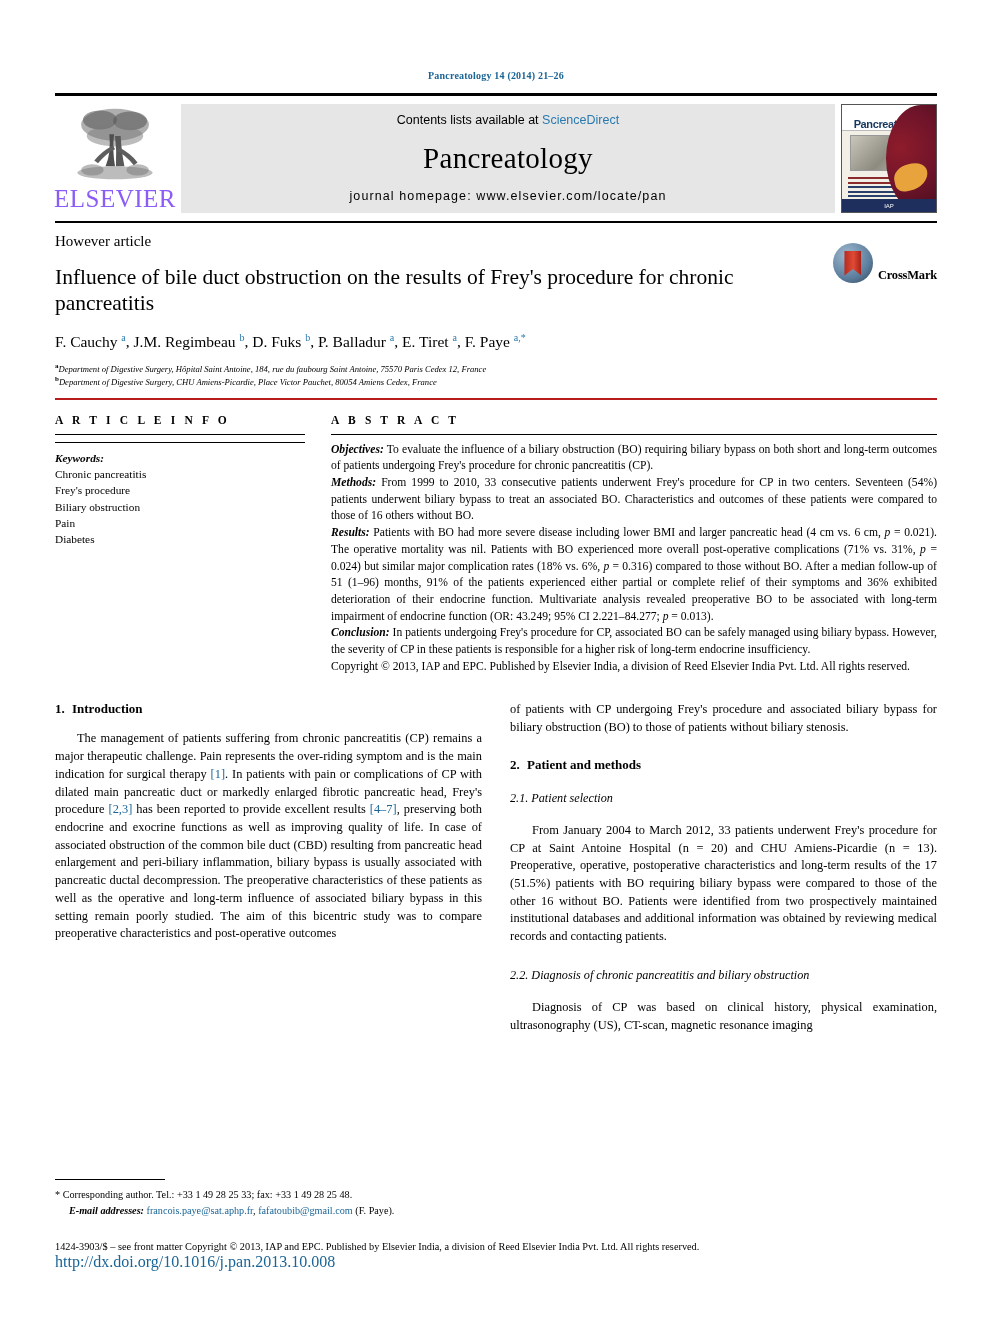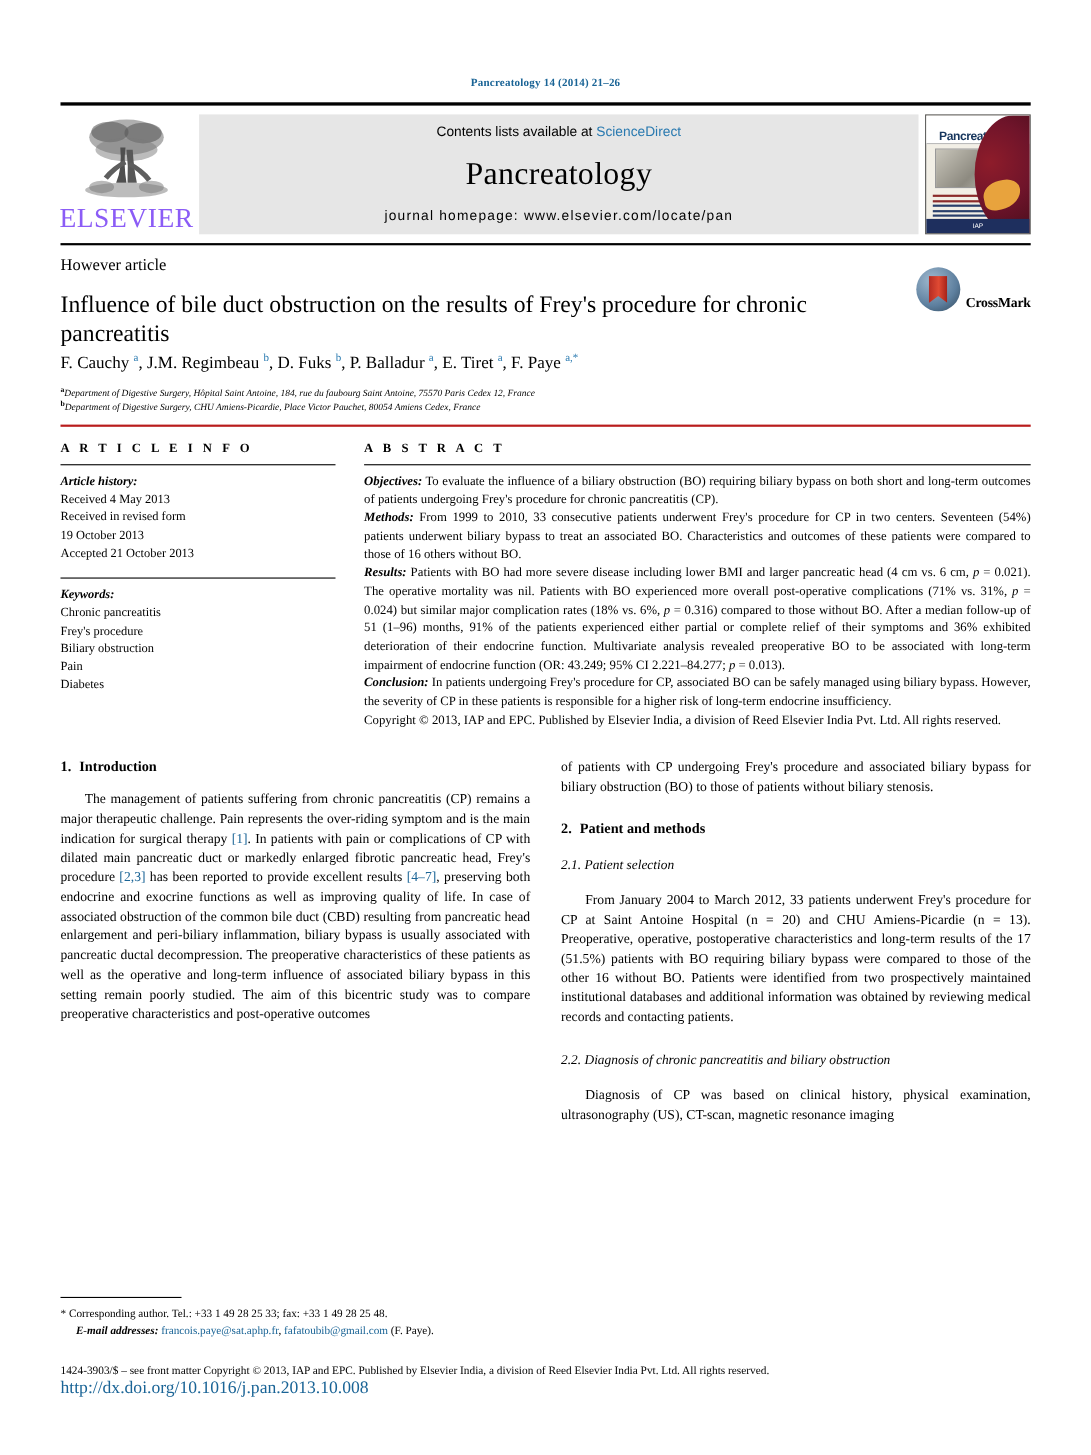--- a/index.html
+++ b/index.html
@@ -108,21 +108,21 @@
   }
 
   
   .arthead { margin-top: 8px; border-top: 2px solid #000; padding-top: 10px; position: relative;}
   .art-type { font-size: 15px; font-family:"Liberation Serif",serif; margin-bottom: 14px; }
   .art-title {
     font-size: 21.5px;
     line-height: 1.22;
     width: 775px;
     font-family:"Liberation Serif",serif;
-    margin-bottom: 4px;
+    margin-bottom: 16px;
   }
   .authors { font-size: 15.5px; margin-bottom: 10px; }
   .authors sup { color:#2a7ab0; font-size: 10px; }
   .affil { font-size: 8.6px; font-style: italic; line-height: 1.42; }
   .affil sup { font-style: normal; font-weight: bold; font-size: 7px; }
 
   .crossmark {
     position:absolute; right: 0px; top: 20px;
     display:flex; align-items:flex-end; gap:5px;
   }
@@ -272,27 +272,20 @@
     <div class="art-title">Influence of bile duct obstruction on the results of Frey's procedure for chronic pancreatitis</div>
     <div class="authors">F. Cauchy <sup>a</sup>, J.M. Regimbeau <sup>b</sup>, D. Fuks <sup>b</sup>, P. Balladur <sup>a</sup>, E. Tiret <sup>a</sup>, F. Paye <sup>a,*</sup></div>
     <div class="affil"><sup>a</sup><span>Department of Digestive Surgery, Hôpital Saint Antoine, 184, rue du faubourg Saint Antoine, 75570 Paris Cedex 12, France</span></div>
     <div class="affil"><sup>b</sup><span>Department of Digestive Surgery, CHU Amiens-Picardie, Place Victor Pauchet, 80054 Amiens Cedex, France</span></div>
   </div>
 
   <div class="infoabs">
     <div class="col-info">
       <div class="sec-head">A R T I C L E   I N F O</div>
       <div class="hr"></div>
-      <div class="info-block">
-        <div class="lab">Article history:</div>
-        <div>Received 4 May 2013</div>
-        <div>Received in revised form</div>
-        <div>19 October 2013</div>
-        <div>Accepted 21 October 2013</div>
-      </div>
       <div class="hr"></div>
       <div class="info-block">
         <div class="lab">Keywords:</div>
         <div>Chronic pancreatitis</div>
         <div>Frey's procedure</div>
         <div>Biliary obstruction</div>
         <div>Pain</div>
         <div>Diabetes</div>
       </div>
     </div>

